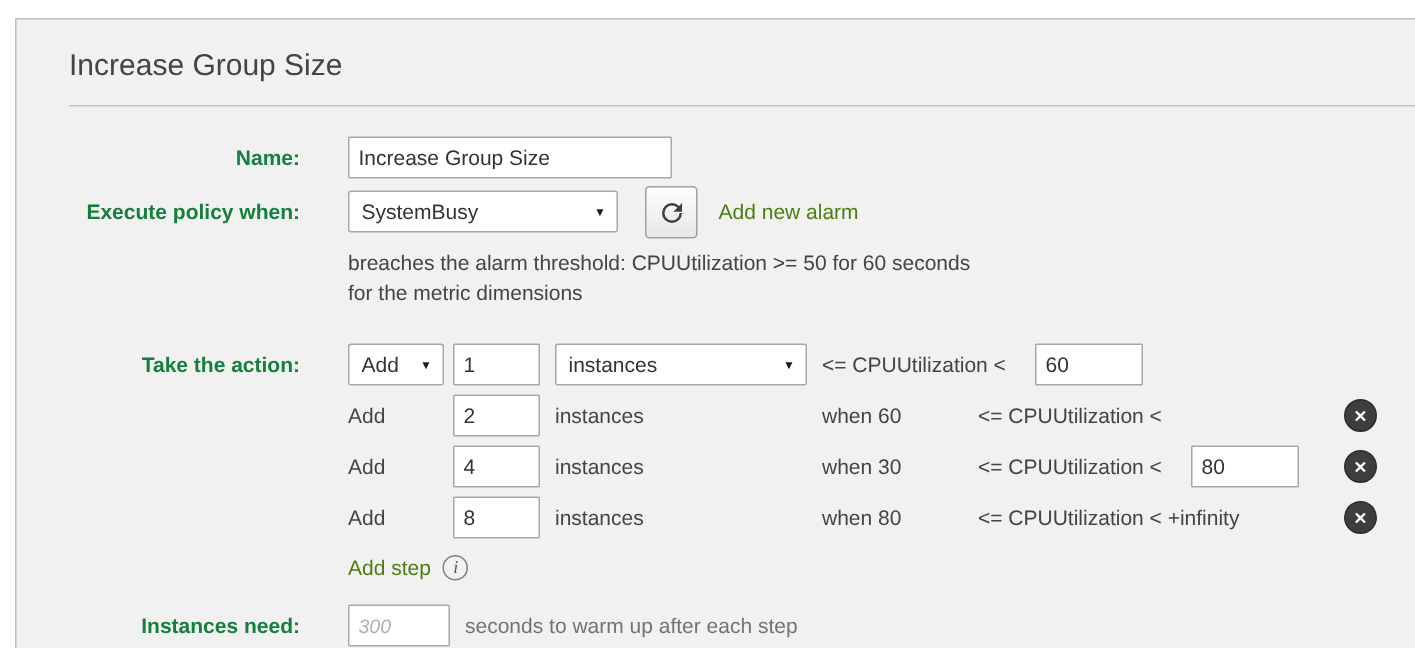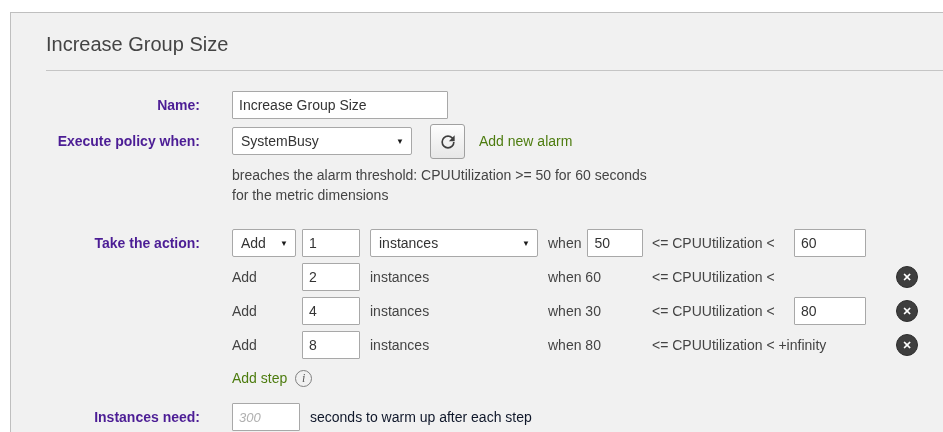--- a/index.html
+++ b/index.html
@@ -10,21 +10,21 @@
     position:absolute; left:10px; top:12px; width:960px; height:460px;
     background:#f1f1f1; border:1px solid #bfbfbf; padding:20px 0 0 11px;
   }
 
   .page-title { margin-left:24px; font-size:20px; color:#444; font-weight:400; }
   .title-rule { margin:14px 0 0 24px; border:none; border-top:1px solid #c5c5c5; }
 
   .form-row { display:flex; align-items:flex-start; }
   .label-col {
     width:178px; flex-shrink:0; text-align:right; margin-right:32px;
-    font-size:14px; font-weight:bold; color:#4c1d95; padding-top:6px;
+    font-size:14px; font-weight:bold; color:#15803d; padding-top:6px;
   }
 
   .row-name    { margin-top:20px; }
   .row-alarm   { margin-top:8px; }
   .row-desc    { margin-top:6px; }
   .row-actions { margin-top:24px; }
   .row-addstep { margin-top:2px; }
   .row-warmup  { margin-top:14px; }
 
   input.text-input {
@@ -78,21 +78,21 @@
 
   .addstep-wrap { display:flex; align-items:center; height:22px; }
   .info-icon {
     width:17px; height:17px; border-radius:50%; border:1px solid #808080;
     color:#555; font-size:12px; font-family:"Liberation Serif", serif; font-style:italic;
     display:flex; align-items:center; justify-content:center; margin-left:8px; cursor:pointer;
     background:transparent;
   }
 
   .warmup-input { width:68px; }
-  .suffix-text { font-size:14px; color:#0f172a; padding-top:6px; margin-left:10px; }
+  .suffix-text { font-size:14px; color:#737373; padding-top:6px; margin-left:10px; }
 </style>
 </head>
 <body>
 
 <div class="panel">
 
   <div class="page-title">Increase Group Size</div>
   <hr class="title-rule">
 
   <div class="form-row row-name">
@@ -130,24 +130,20 @@
 
       <div class="action-row">
         <div class="fake-select c-verb">
           <span>Add</span>
           <span class="caret">▼</span>
         </div>
         <input class="text-input c-amt" type="text" value="1" style="">
         <div class="fake-select c-unit">
           <span>instances</span>
           <span class="caret">▼</span>
-        </div>
-        <div class="c-when">
-          <span>when</span>
-          <input class="text-input" type="text" value="50" style="">
         </div>
         <div class="c-cmp">&lt;= CPUUtilization &lt;</div>
         <input class="text-input c-upper" type="text" value="60" style="">
       </div>
 
       <div class="action-row">
         <div class="c-verb-text">Add</div>
         <input class="text-input c-amt" type="text" value="2" style="">
         <div class="c-unit-text">instances</div>
         <div class="c-when-text">when 60</div>

